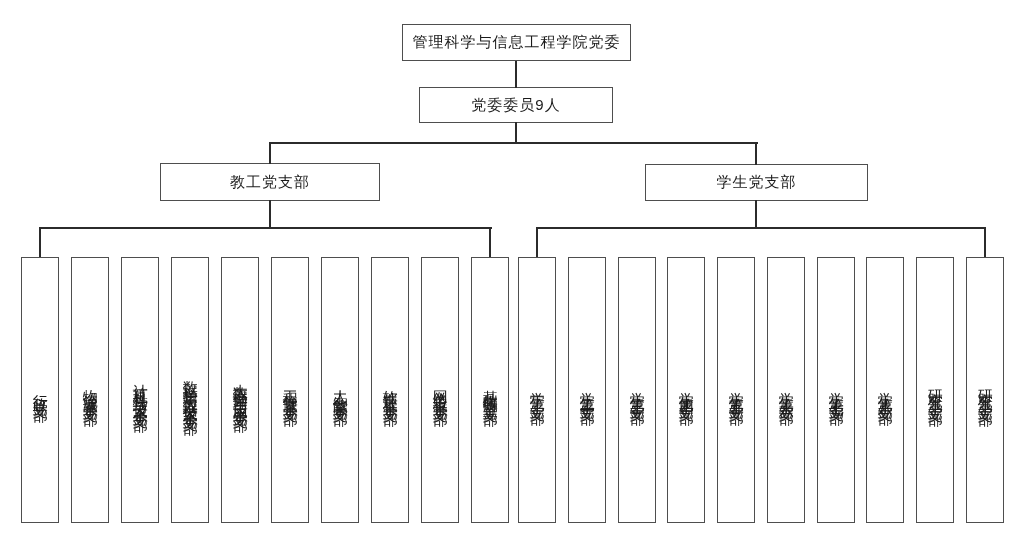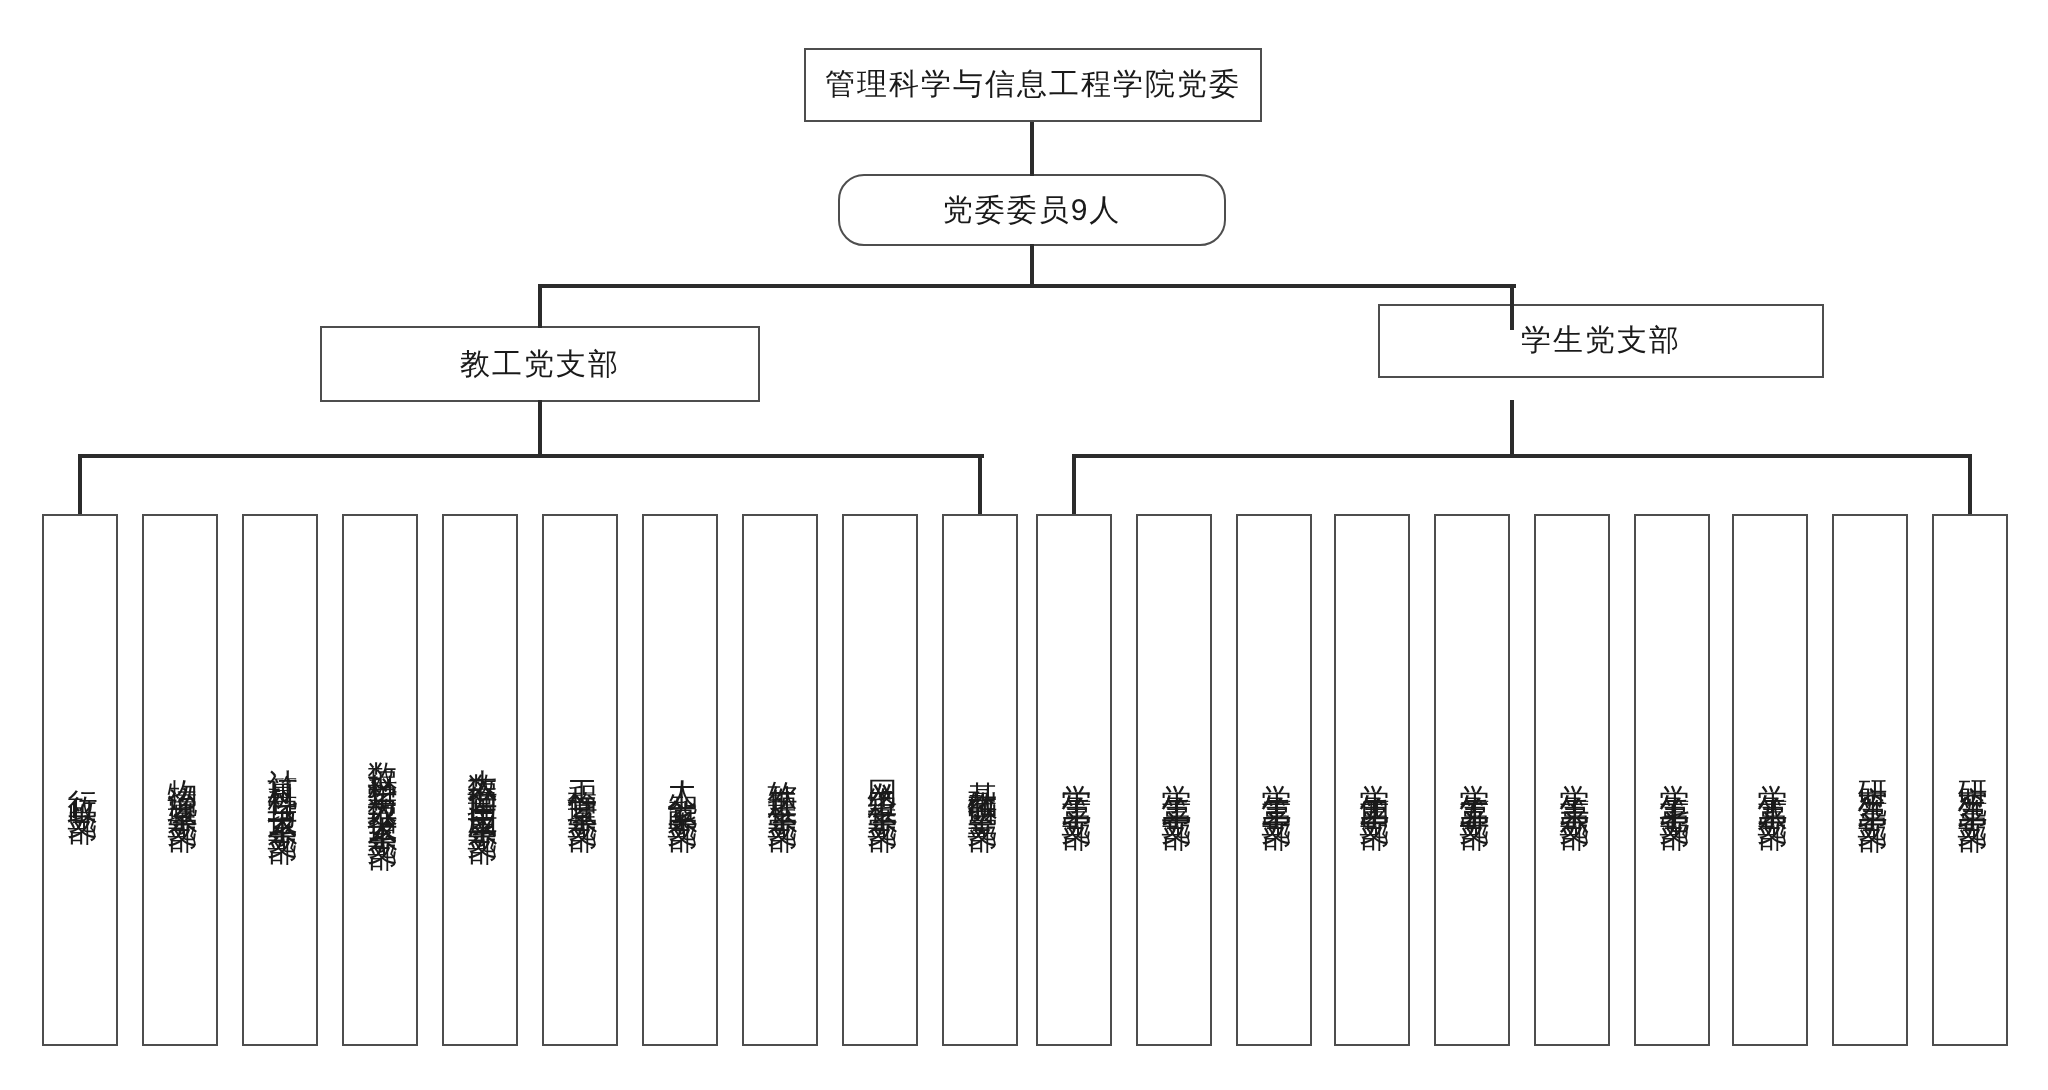--- a/index.html
+++ b/index.html
@@ -14,23 +14,23 @@
   
   .hbox{
     position:absolute;
     box-sizing:border-box;
     border:1px solid var(--border);
     background:#fff;
     display:flex;align-items:center;justify-content:center;
     font-size:15px;letter-spacing:1px;white-space:nowrap;
   }
   #root-box{left:402px;top:24px;width:229px;height:37px;}
-  #committee-box{left:419px;top:87px;width:194px;height:36px;border-radius:13px;}
+  #committee-box{left:419px;top:87px;width:194px;height:36px;}
   #faculty-box{left:160px;top:163px;width:220px;height:38px;justify-content:center;}
-  #student-box{left:645px;top:152px;width:223px;height:37px;margin-left:44px;}
+  #student-box{left:645px;top:164px;width:223px;height:37px;}
 
   
   .leaf{
     position:absolute;
     top:257px;width:38px;height:266px;
     box-sizing:border-box;
     border:1px solid var(--border);
     background:#fff;
     display:flex;align-items:center;justify-content:center;
   }

